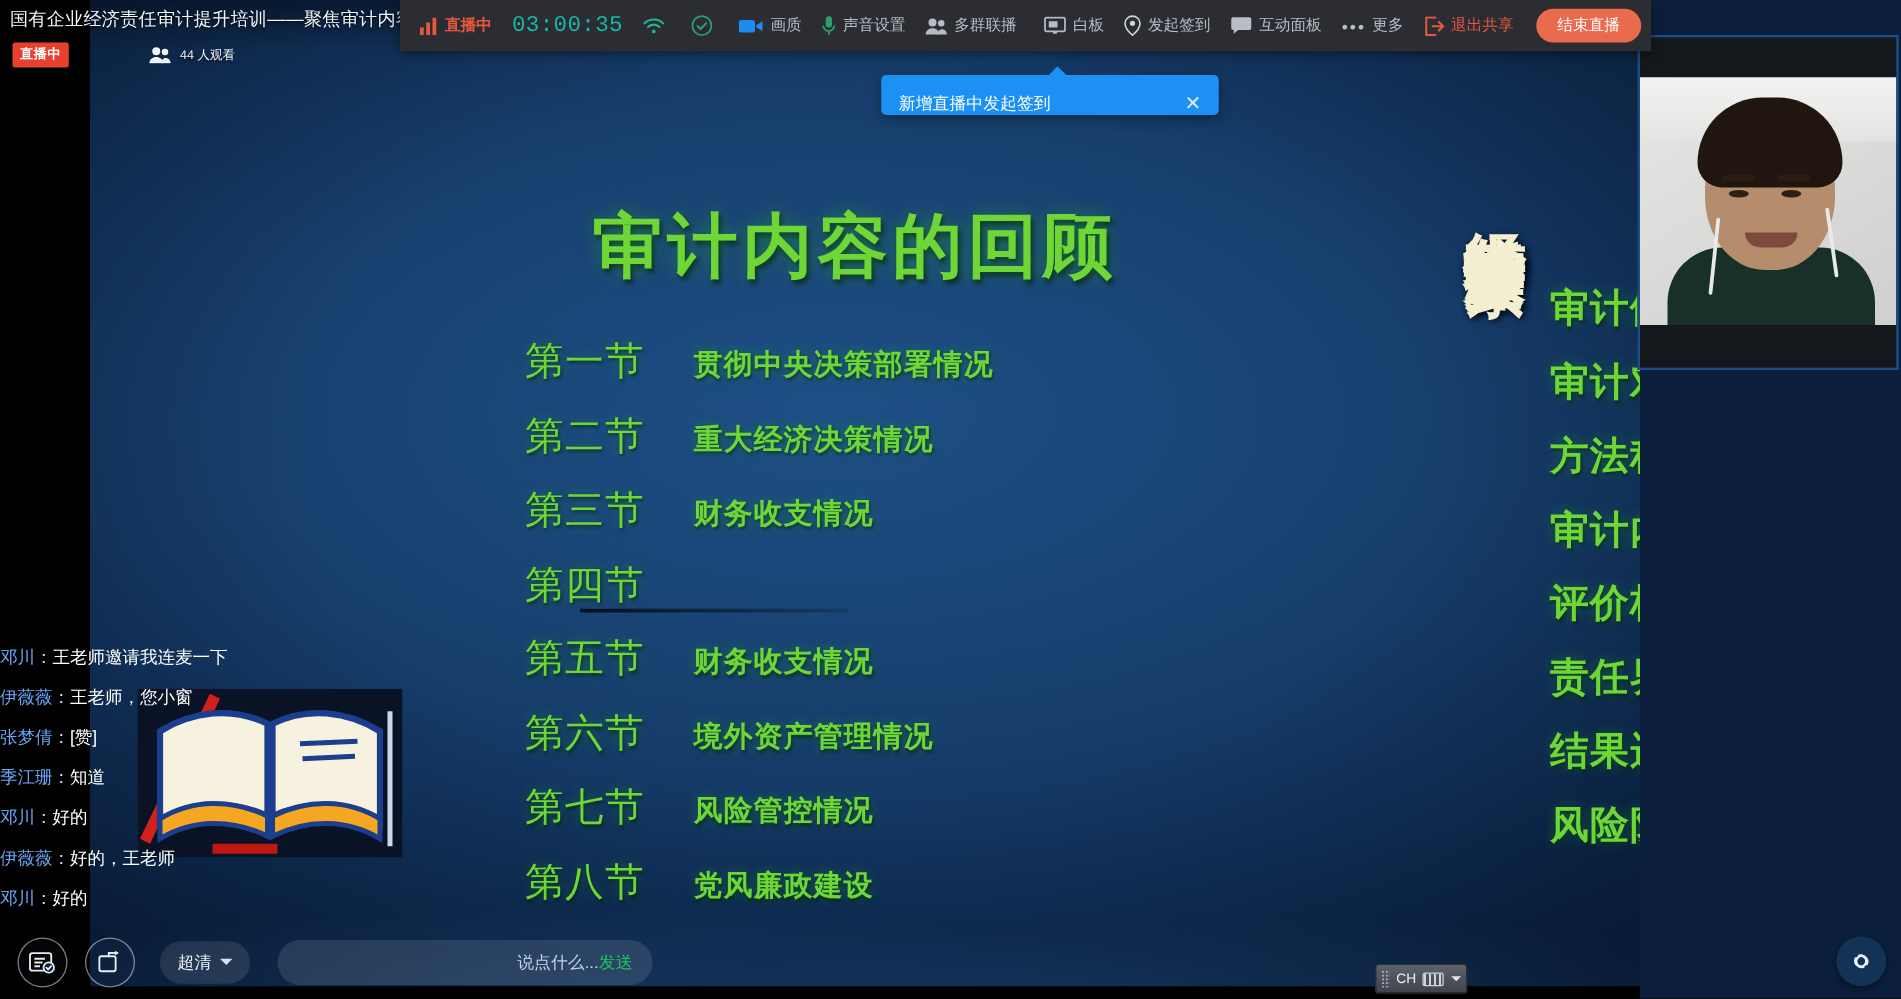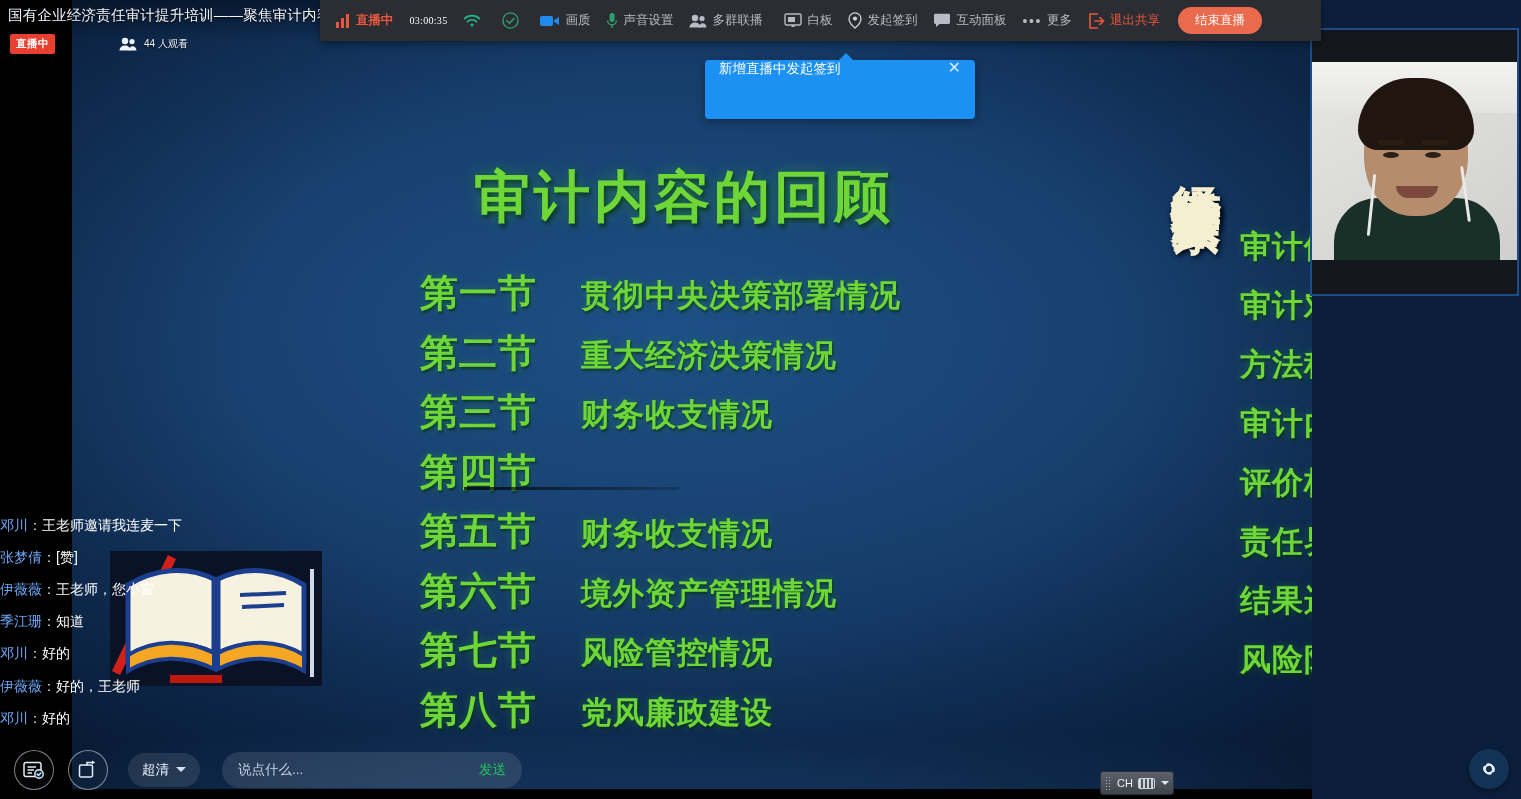--- a/index.html
+++ b/index.html
@@ -73,63 +73,62 @@
     display:flex; align-items:center; gap:0px; padding:0 8px;
     box-shadow:0 2px 8px rgba(0,0,0,.45);
   }
   .tb-item{
     display:flex; align-items:center; gap:5px; height:41px;
     padding:0 8px; color:#b9bcc4; font-size:12.5px; white-space:nowrap;
     cursor:default;
   }
   .tb-item .lab{ font-size:12.5px; }
   .tb-live{ color:#e8573f; font-weight:bold; }
-  .tb-time{ color:#ffffff; font-size:10px; font-family:Liberation Serif, serif; letter-spacing:.3px;}
+  .tb-time{ color:#14b8a6; font-size:18px; font-family:Liberation Mono, monospace; letter-spacing:.3px;}
   .tb-exit{ color:#e8573f; }
   .tb-sep{ width:6px; }
   .end-btn{
     margin-left:10px; background:#ea6a4d; color:#fff; border:none;
     height:27px; padding:0 17px; border-radius:14px; font-size:12.5px;
     font-family:inherit; cursor:pointer; white-space:nowrap;
   }
   .dots{ letter-spacing:1.6px; font-size:14px; color:#b9bcc4; }
 
   
   .callout{
-    position:absolute; left:705px; top:60px; width:270px; height:59px;
+    position:absolute; left:705px; top:60px; width:270px; height:32px;
     background:#1c90f3; border-radius:4px; z-index:45;
-    display:flex; align-items:flex-start; padding:0 14px;
+    display:flex; align-items:flex-end; padding:0 14px;
     box-shadow:0 3px 10px rgba(0,0,0,.35);
   }
   .callout .ctext{ color:#fff; font-size:13.5px; flex:1; }
   .callout .cclose{ color:rgba(255,255,255,.82); font-size:16px; cursor:pointer; line-height:1; }
   .callout .arrow{
     position:absolute; top:-7px; left:133px; width:0; height:0;
     border-left:8px solid transparent; border-right:8px solid transparent;
     border-bottom:8px solid #1c90f3;
   }
 
   
   .slide-head{
     position:absolute; left:352px; top:160px; width:520px; text-align:center;
     color:#6fd637; font-size:56px; font-weight:bold; letter-spacing:4px;
     text-shadow:0 0 14px rgba(40,170,50,.55), 2px 3px 4px rgba(0,20,10,.75);
     z-index:12;
   }
   .toc{ position:absolute; left:348px; top:268px; z-index:12; }
   .toc-row{ display:flex; align-items:baseline; height:59.5px; }
   .toc-no{
-    color:#6fd637; font-size:38px; font-weight:bold; letter-spacing:1px;
+    color:#6fd637; font-size:31px; font-weight:normal; letter-spacing:1px;
     width:135px; flex:none;
     text-shadow:0 0 9px rgba(40,170,50,.45), 1px 2px 3px rgba(0,20,10,.7);
   }
   .toc-tx{
-    color:#6fd637; font-size:31px; font-weight:bold; letter-spacing:1px;
+    color:#6fd637; font-size:23px; font-weight:bold; letter-spacing:1px;
     text-shadow:0 0 9px rgba(40,170,50,.45), 1px 2px 3px rgba(0,20,10,.7);
-    margin-left:26px;
   }
   .laserline{
     position:absolute; left:392px; top:487px; width:215px; height:3px;
     background:linear-gradient(to right, rgba(0,0,0,.75), rgba(10,25,45,.25));
     z-index:14;
   }
 
   
   .vtitle{
     position:absolute; left:1096px; top:145px; z-index:12;
@@ -180,21 +179,21 @@
     border-radius:17px; background:rgba(255,255,255,.10);
     color:#eaf1fa; font-size:13.5px; cursor:pointer; margin-left:6px;
   }
   .caret{ width:0;height:0;border-left:5px solid transparent;border-right:5px solid transparent;
           border-top:5px solid #d7e2f0; }
   .msgbox{
     display:flex; align-items:center; height:36px; width:300px;
     border-radius:18px; background:rgba(255,255,255,.11);
     padding:0 16px; margin-left:8px; cursor:text;
   }
-  .msgbox .ph{ color:#c3d2e4; font-size:13.5px; flex:1; }
+  .msgbox .ph{ color:#c3d2e4; font-size:13.5px; flex:1;text-align:right; }
   .msgbox .send{ color:#22c55e; font-size:13.5px; cursor:pointer; }
 
   
   .fab{
     position:absolute; right:12px; bottom:10px; width:40px; height:40px;
     border-radius:50%; background:#123256; z-index:35;
     display:flex; align-items:center; justify-content:center; cursor:pointer;
     box-shadow:0 2px 6px rgba(0,0,0,.5);
   }
 
@@ -335,22 +334,22 @@
     <path d="M194 104 C168 88, 136 88, 108 102 L108 118 C136 104, 168 104, 194 120 Z" fill="#f5a623" stroke="#1b3e8f" stroke-width="4"></path>
     <line x1="106" y1="28" x2="106" y2="118" stroke="#1b3e8f" stroke-width="5"></line>
     <line x1="130" y1="44" x2="176" y2="42" stroke="#1b3e8f" stroke-width="4"></line>
     <line x1="132" y1="56" x2="174" y2="54" stroke="#1b3e8f" stroke-width="4"></line>
     <rect x="200" y="18" width="4" height="108" fill="#cfd8e6"></rect>
     <rect x="60" y="124" width="52" height="8" fill="#c0170f"></rect>
   </svg>
 
   <div class="chat">
     <div><span class="chat-row bg"><span class="nm">邓川</span><span class="cl">：</span><span class="msg">王老师邀请我连麦一下</span></span></div>
+    <div><span class="chat-row bg"><span class="nm">伊薇薇</span><span class="cl">：</span><span class="msg">王老师，您小窗</span></span></div>
     <div><span class="chat-row bg"><span class="nm">张梦倩</span><span class="cl">：</span><span class="msg">[赞]</span></span></div>
-    <div><span class="chat-row bg"><span class="nm">伊薇薇</span><span class="cl">：</span><span class="msg">王老师，您小窗</span></span></div>
     <div><span class="chat-row bg"><span class="nm">季江珊</span><span class="cl">：</span><span class="msg">知道</span></span></div>
     <div><span class="chat-row bg"><span class="nm">邓川</span><span class="cl">：</span><span class="msg">好的</span></span></div>
     <div><span class="chat-row bg"><span class="nm">伊薇薇</span><span class="cl">：</span><span class="msg">好的，王老师</span></span></div>
     <div><span class="chat-row bg"><span class="nm">邓川</span><span class="cl">：</span><span class="msg">好的</span></span></div>
   </div>
 
   <div class="titlebar">
     <span class="title">国有企业经济责任审计提升培训——聚焦审计内容</span>
   </div>
 

